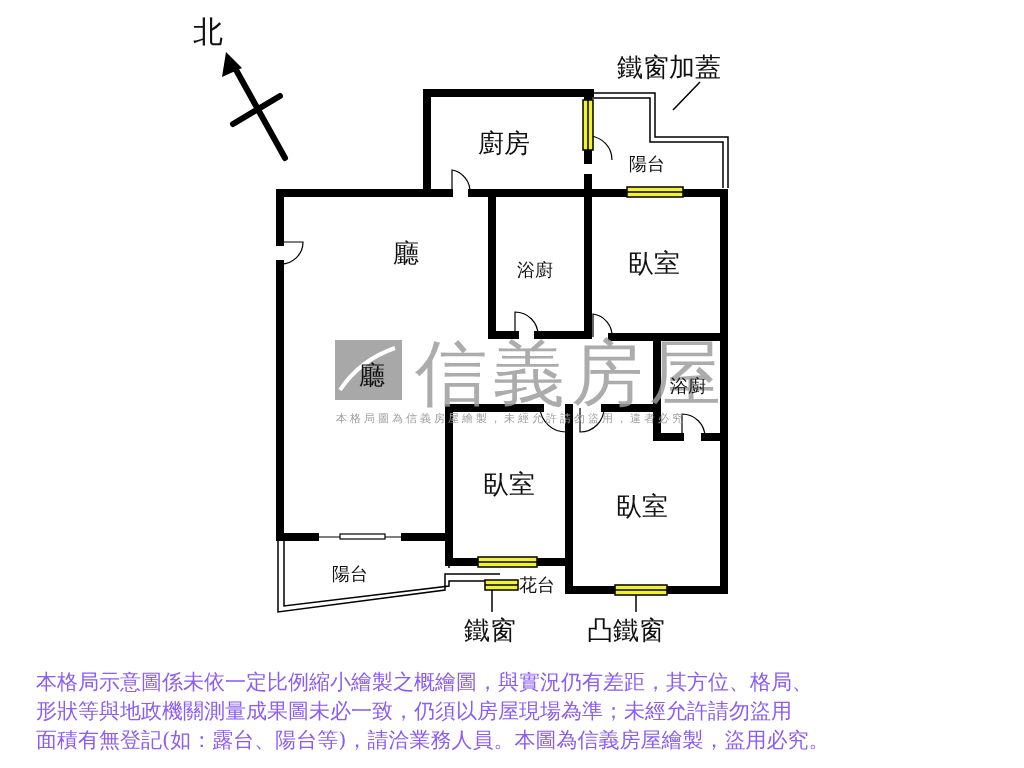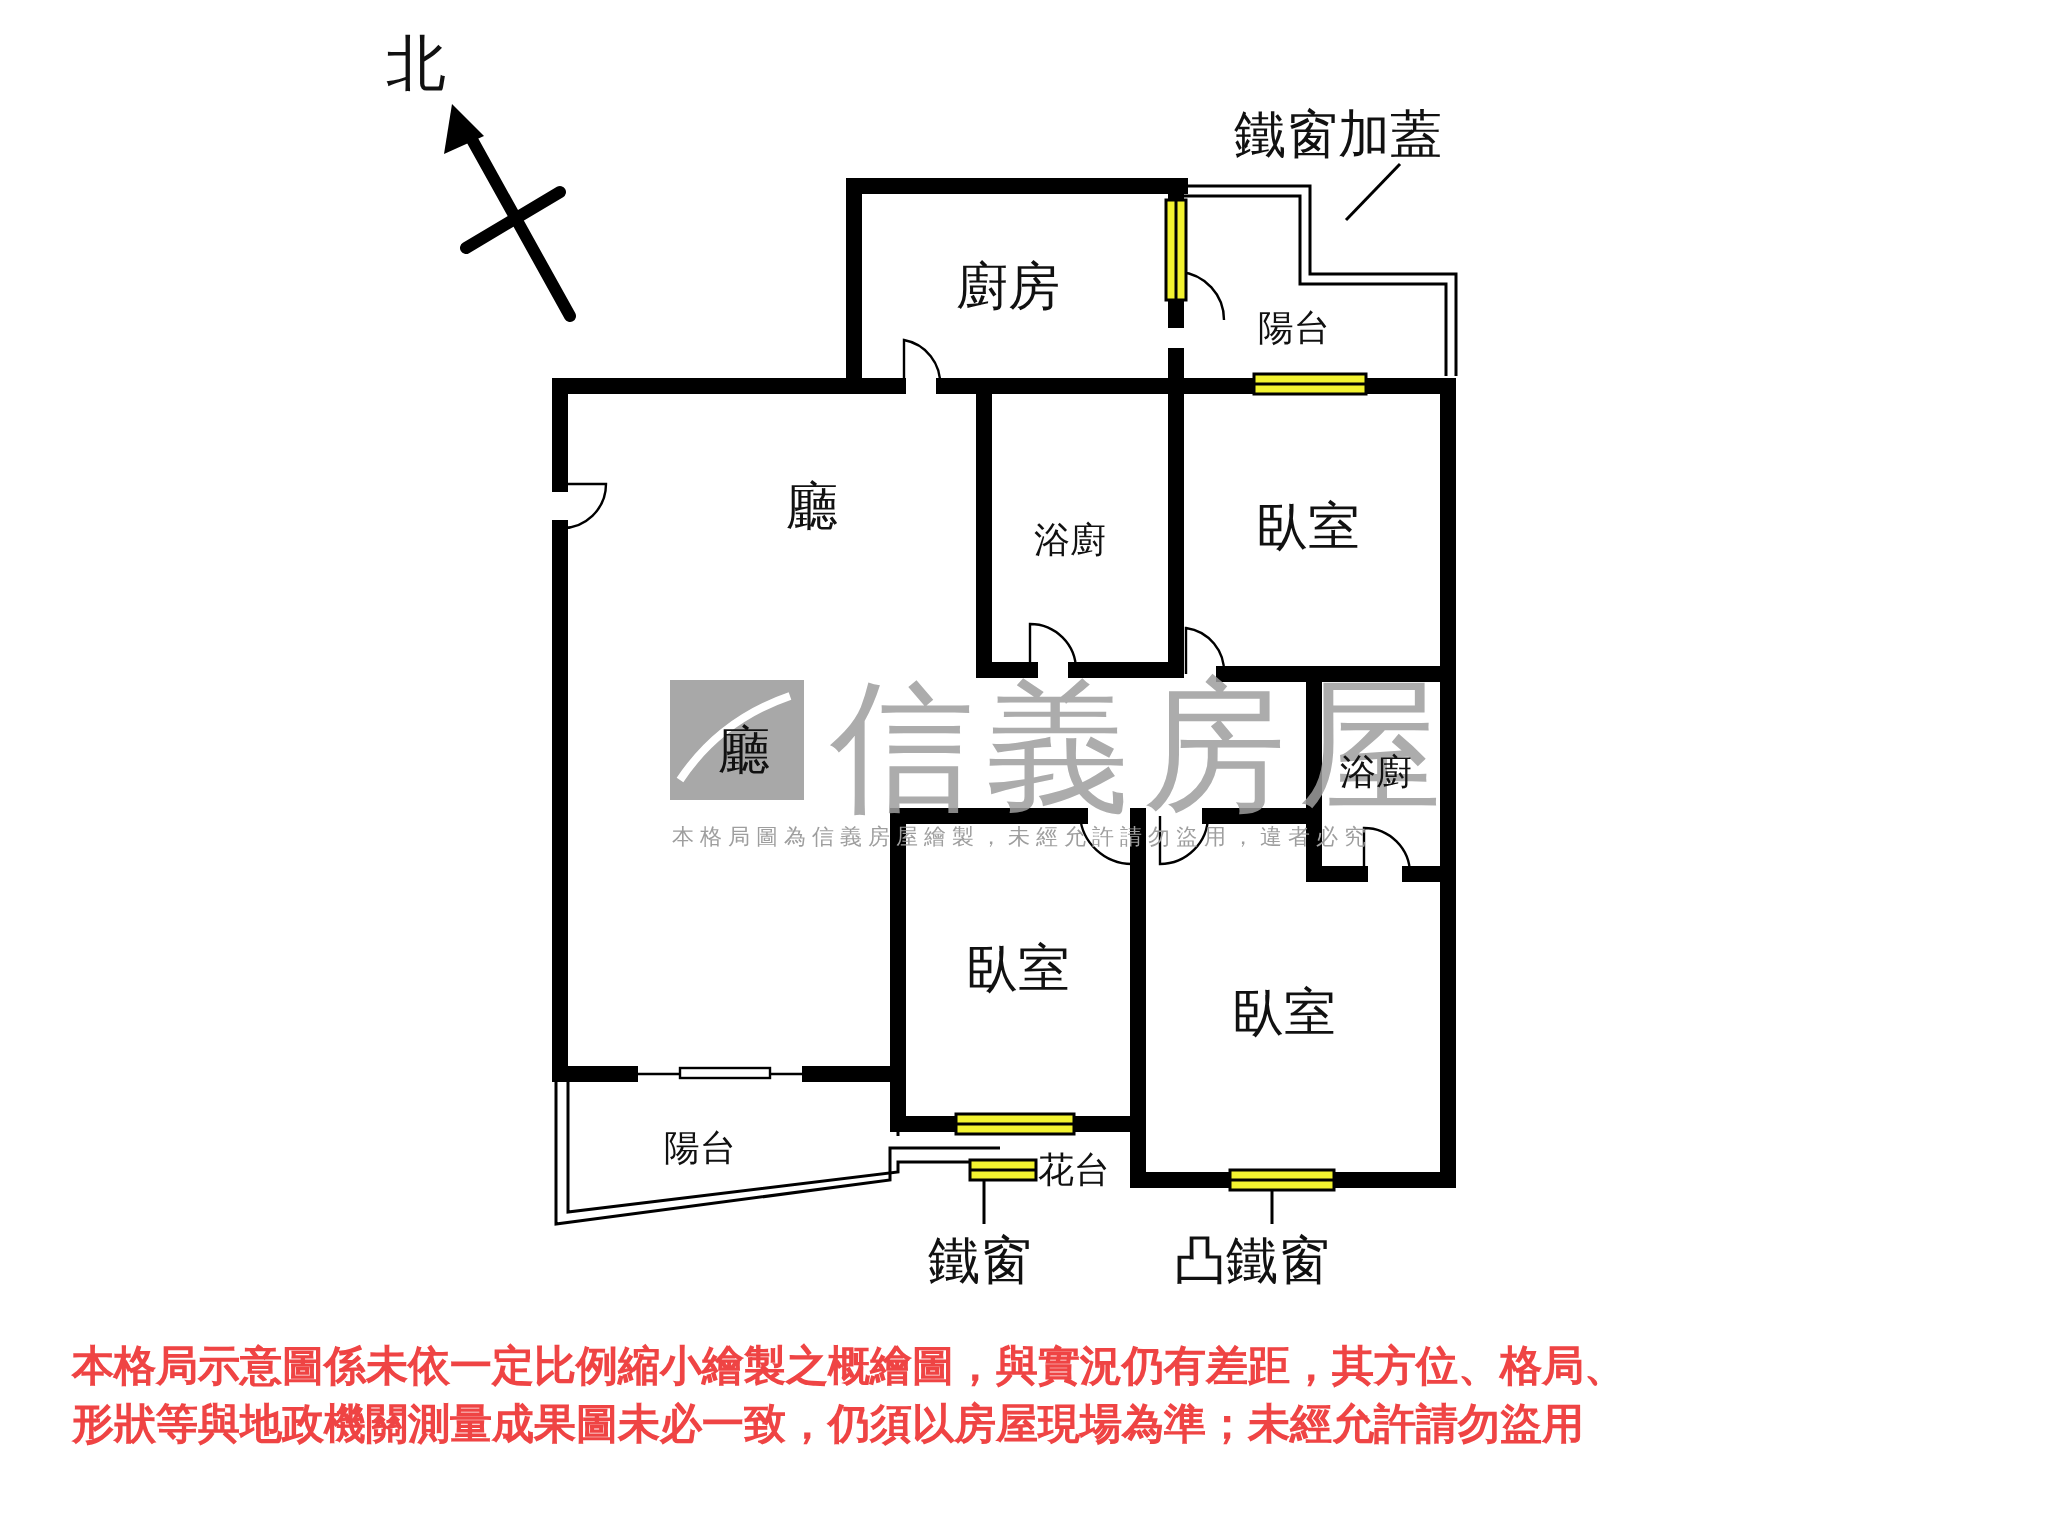--- a/index.html
+++ b/index.html
@@ -3,21 +3,21 @@
 <meta charset="utf-8">
 <style>
   html, body { margin: 0; padding: 0; background: #ffffff; }
   body { width: 1024px; height: 768px; position: relative; overflow: hidden; font-family: "DejaVu Serif", "Liberation Serif", serif; }
   #plan { position: absolute; left: 0; top: 0; width: 1024px; height: 660px; }
   .lbl { font-family: "DejaVu Serif", "Liberation Serif", serif; fill: #111; }
   .lbl-lg { font-size: 26px; }
   .lbl-sm { font-size: 18px; }
   .wm-big { font-family: "DejaVu Sans", "Liberation Sans", sans-serif; font-size: 72px; fill: #9e9e9e; opacity: 0.85; letter-spacing: 6px; }
   .wm-small { font-family: "DejaVu Sans", "Liberation Sans", sans-serif; font-size: 11px; fill: #9e9e9e; letter-spacing: 3px; }
-  #disclaimer { position: absolute; left: 36px; top: 668px; width: 960px; font-size: 21px; line-height: 29px; color: #ef4444; font-weight: bold; }
+  #disclaimer { position: absolute; left: 36px; top: 668px; width: 960px; font-size: 21px; line-height: 29px; color: #8b5cf6; }
   #disclaimer div { white-space: nowrap; }
 </style>
 </head>
 <body>
 
 <svg id="plan" viewBox="0 0 1024 660" xmlns="http://www.w3.org/2000/svg">
 
   <g>
     <text class="lbl" x="193" y="42" font-size="30">北</text>
     <line x1="285" y1="158" x2="235" y2="68" stroke="#000" stroke-width="6" stroke-linecap="round"></line>
@@ -130,13 +130,14 @@
   <g>
     <text class="lbl lbl-lg" x="617" y="76">鐵窗加蓋</text>
     <text class="lbl lbl-lg" x="464" y="639">鐵窗</text>
     <text class="lbl lbl-lg" x="587" y="639">凸鐵窗</text>
   </g>
 </svg>
 
 <div id="disclaimer">
   <div>本格局示意圖係未依一定比例縮小繪製之概繪圖，與實況仍有差距，其方位、格局、</div>
   <div>形狀等與地政機關測量成果圖未必一致，仍須以房屋現場為準；未經允許請勿盜用</div>
+  <div>面積有無登記(如：露台、陽台等)，請洽業務人員。本圖為信義房屋繪製，盜用必究。</div>
 </div>
 
 </body></html>

